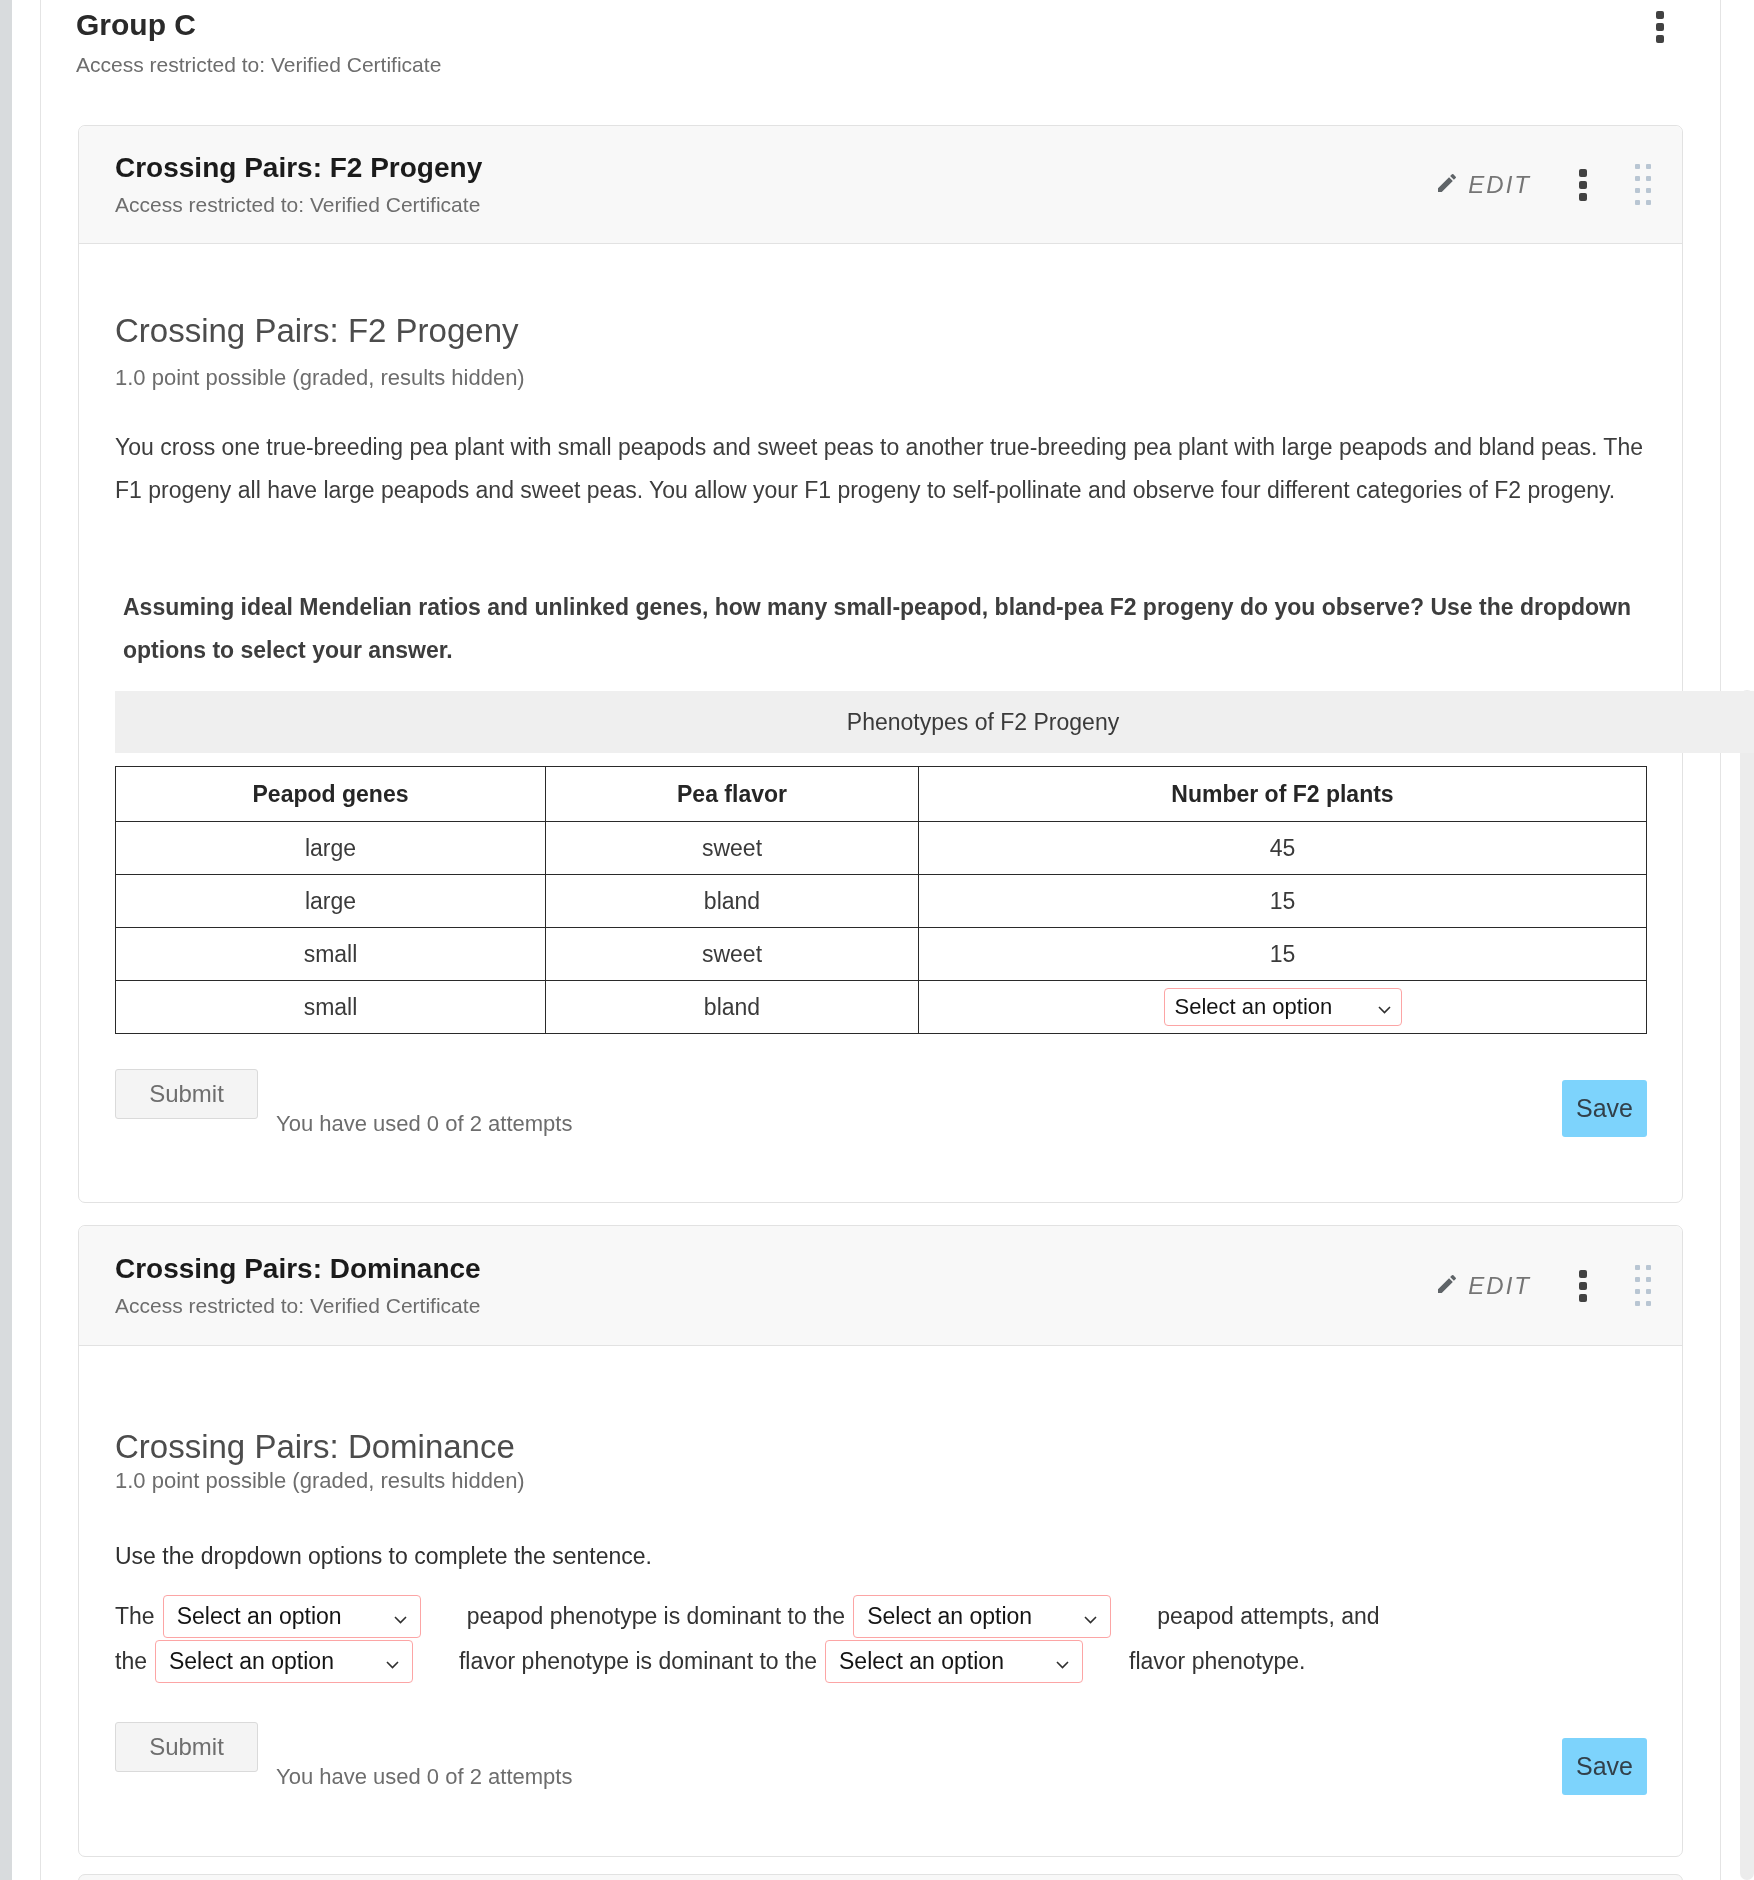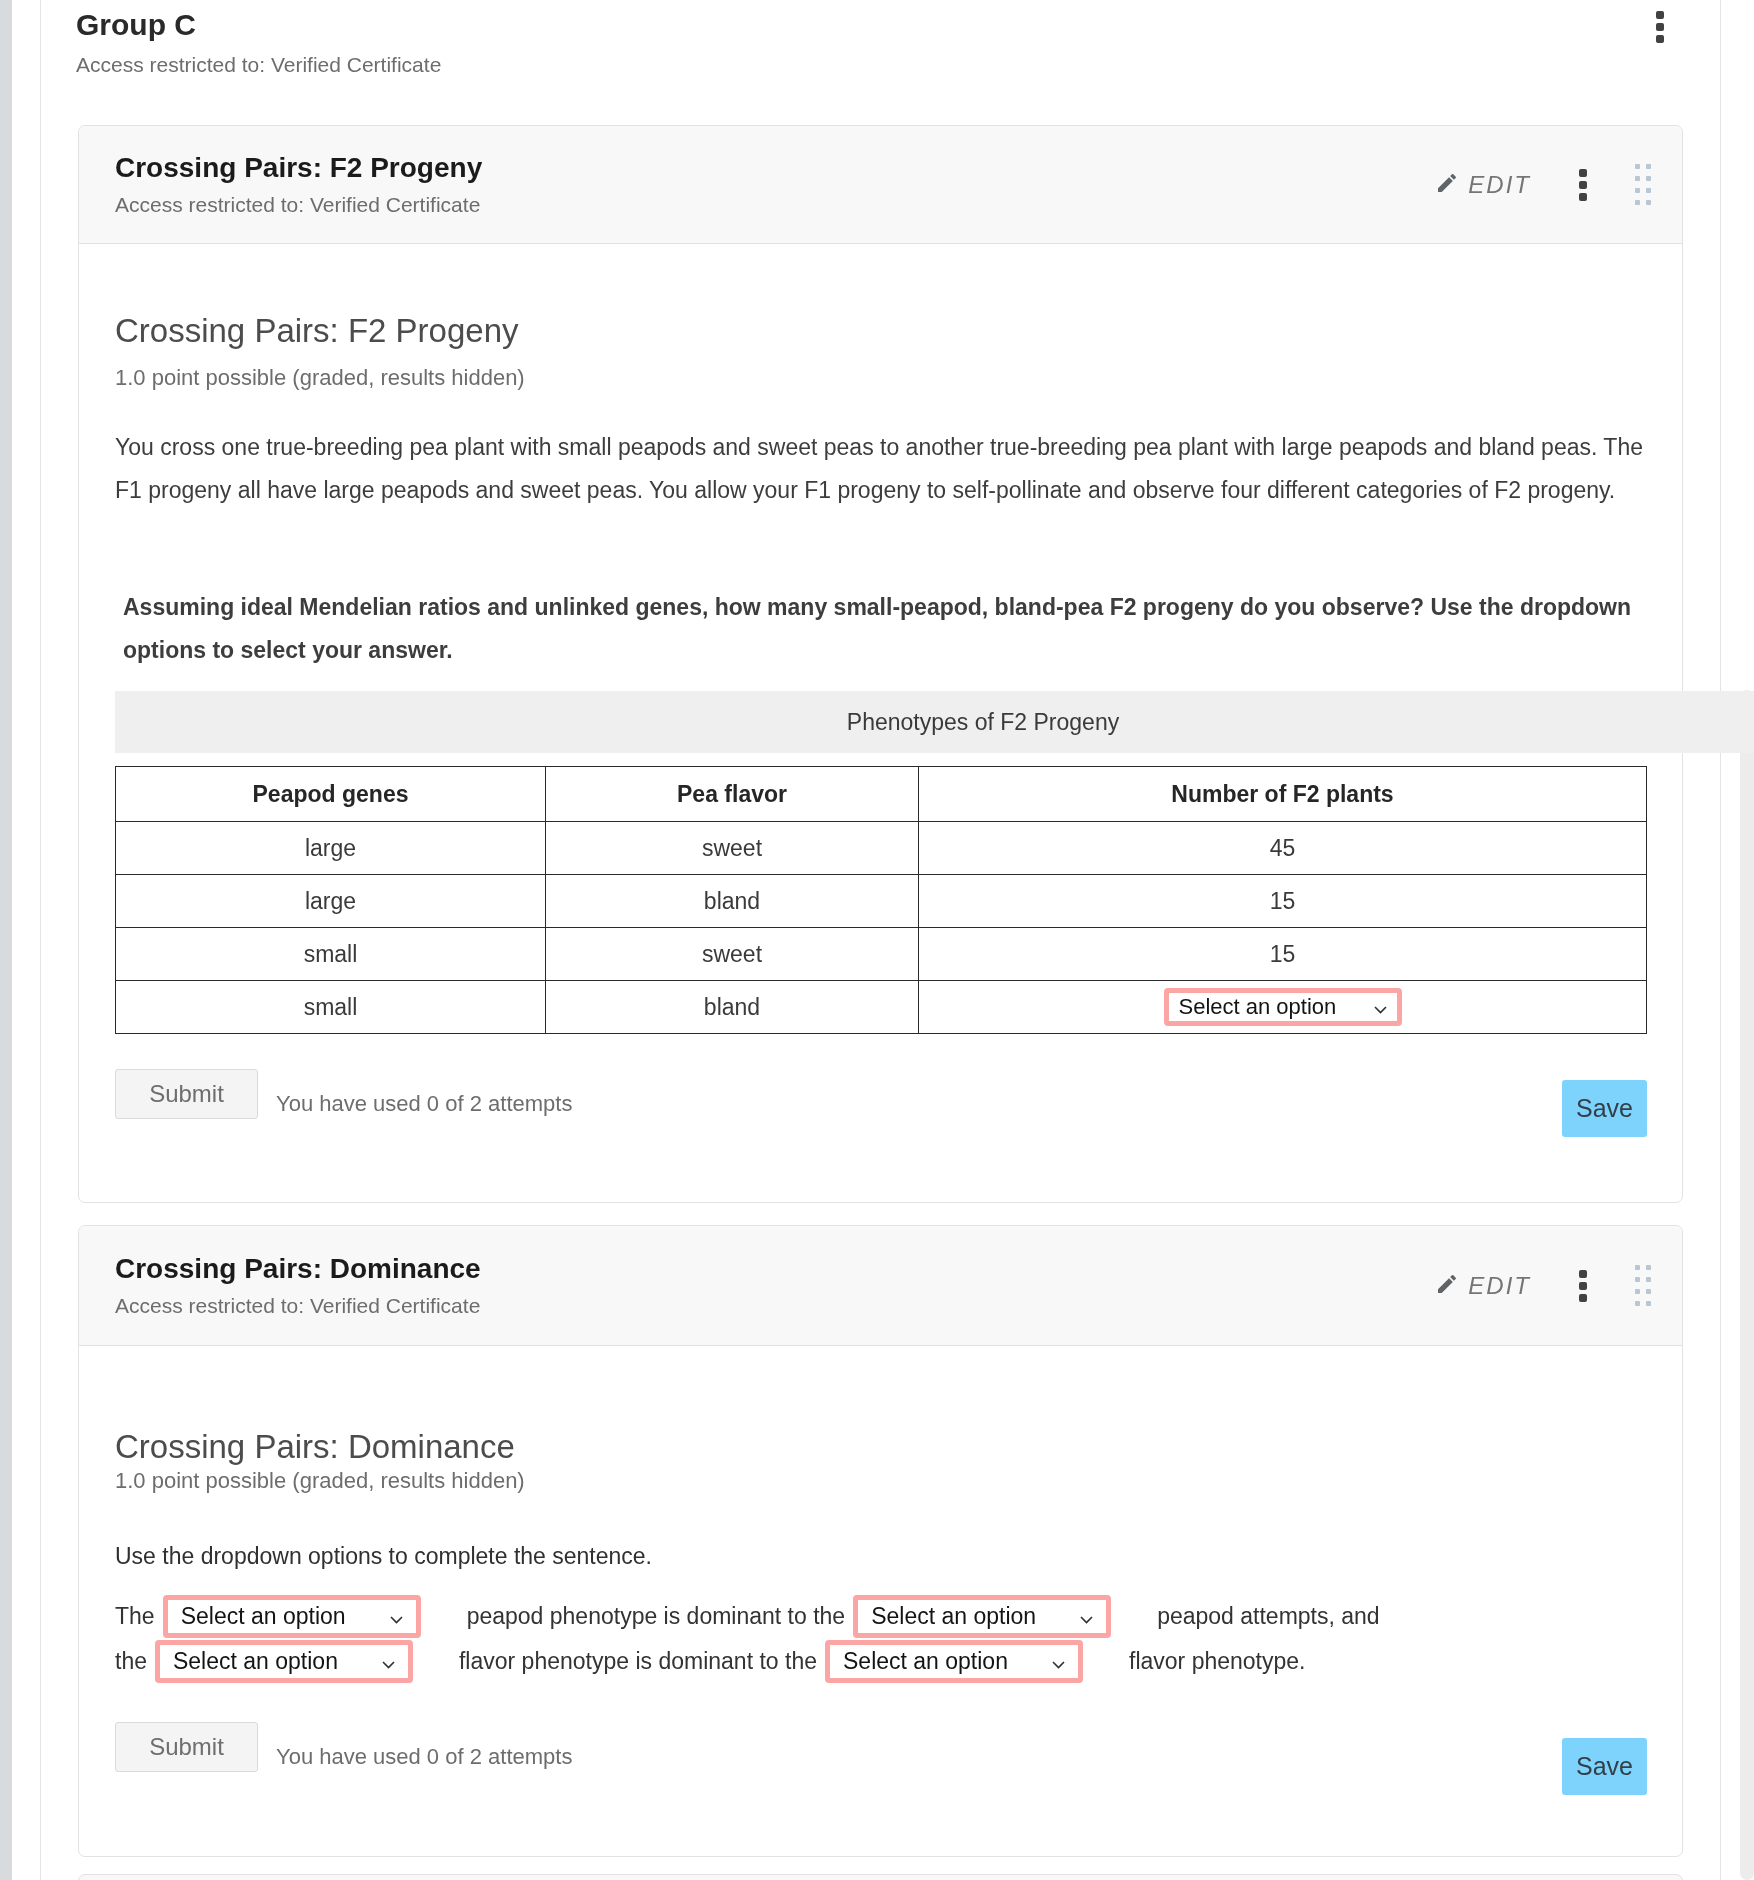--- a/index.html
+++ b/index.html
@@ -44,35 +44,35 @@
   .drag-handle{display:grid;grid-template-columns:5px 5px;grid-auto-rows:5px;column-gap:6px;row-gap:7px;cursor:grab;}
   .drag-handle i{background:#b9c6d3;border-radius:1px;}
 
   
   .prob-title{position:absolute;left:36px;font-size:33px;color:#4c4c4c;font-weight:400;line-height:40px;}
   .points-note{position:absolute;left:36px;font-size:22px;color:#6d6d6d;line-height:28px;}
   .para{position:absolute;left:36px;width:1532px;font-size:23px;color:#3d3d3d;line-height:43px;}
   .submit-btn{position:absolute;left:36px;width:143px;height:50px;box-sizing:border-box;
         background:#f4f4f4;border:1px solid #dadada;border-radius:3px;
         font-size:24px;color:#6e6e6e;display:flex;align-items:center;justify-content:center;cursor:pointer;}
-  .attempts-note{position:absolute;left:197px;font-size:22px;color:#6d6d6d;line-height:28px;}
+  .attempts-note{position:absolute;left:197px;font-size:22px;color:#6d6d6d;line-height:28px;margin-top:20px;}
   .save-btn{position:absolute;right:35px;width:85px;height:57px;background:#7dd3fc;border:none;border-radius:3px;
         font-size:25px;color:#32404a;display:flex;align-items:center;justify-content:center;cursor:pointer;margin-left:37px;}
 
   
   .tbl-caption{position:absolute;left:36px;top:565px;width:1736px;height:62px;background:#efefef;
         display:flex;align-items:center;justify-content:center;font-size:23px;color:#3a3a3a;}
   .f2-table{position:absolute;left:36px;top:640px;width:1531px;border-collapse:collapse;table-layout:fixed;}
   .f2-table th,.f2-table td{border:1px solid #2a2a2a;text-align:center;padding:0;}
   .f2-table th{height:54px;font-size:23px;font-weight:bold;color:#262626;}
   .f2-table td{height:52px;font-size:23px;color:#3a3a3a;}
 
   
   .dd{display:inline-flex;align-items:center;justify-content:space-between;box-sizing:border-box;
-        background:#ffffff;border:5px solid #fca5a5;border-radius:4px;cursor:pointer;}
+        background:#ffffff;border:1px solid #fca5a5;border-radius:4px;cursor:pointer;}
   .dd .dd-label{color:#141414;white-space:nowrap;}
   .dd-table{width:238px;height:38px;padding:0 10px;margin:0 auto;font-size:22px;}
   .dd-sentence{width:258px;height:43px;padding:0 13px;font-size:23px;margin:0 46px 0 8px;flex:0 0 auto;}
 
   
   .instruction{position:absolute;left:36px;top:315px;font-size:23px;color:#303030;line-height:30px;}
   .sentence-line{position:absolute;left:36px;height:45px;display:flex;align-items:center;
         font-size:23px;color:#333333;white-space:nowrap;}
   .seg{flex:0 0 auto;}
 </style>

